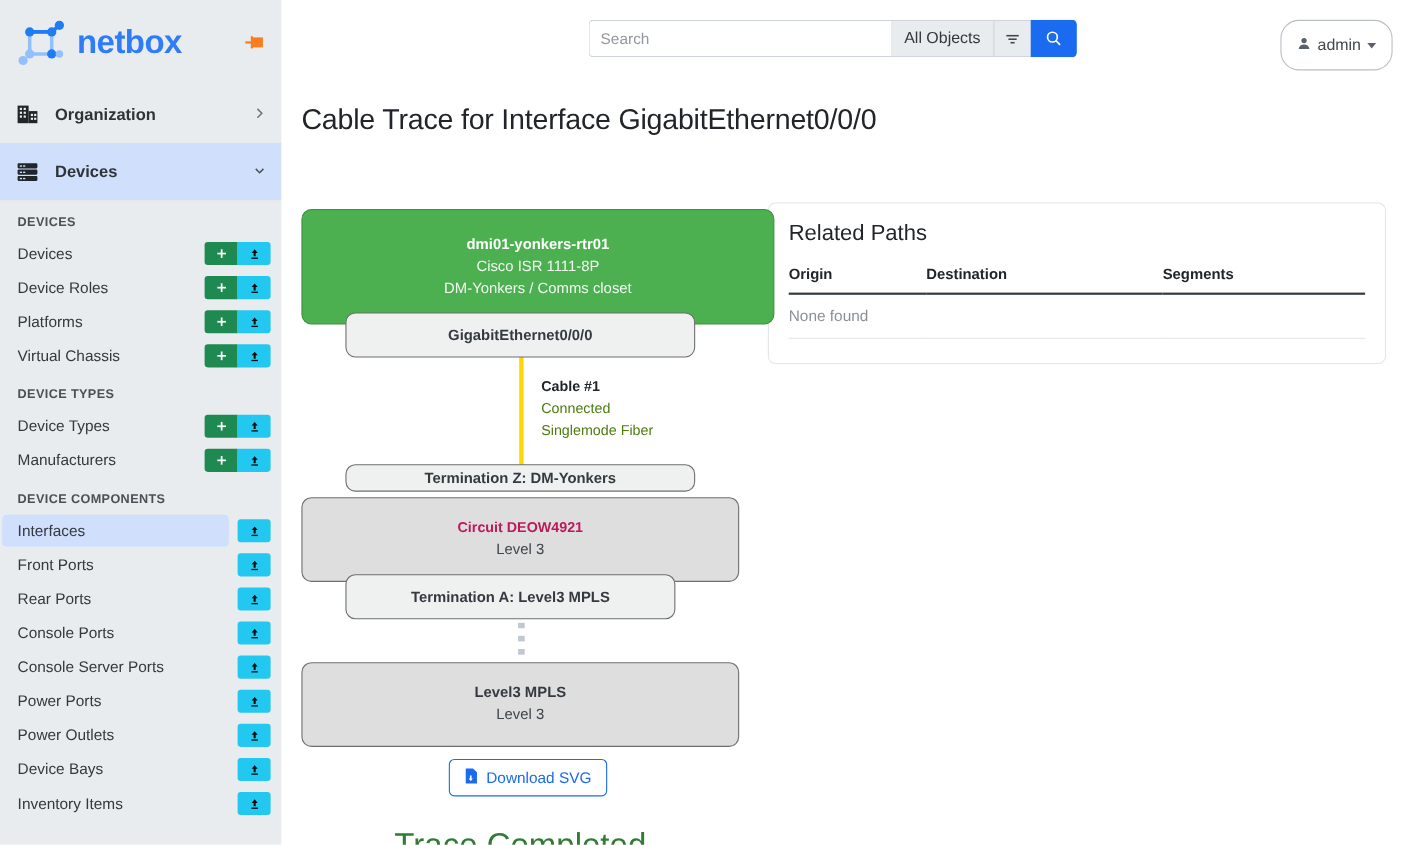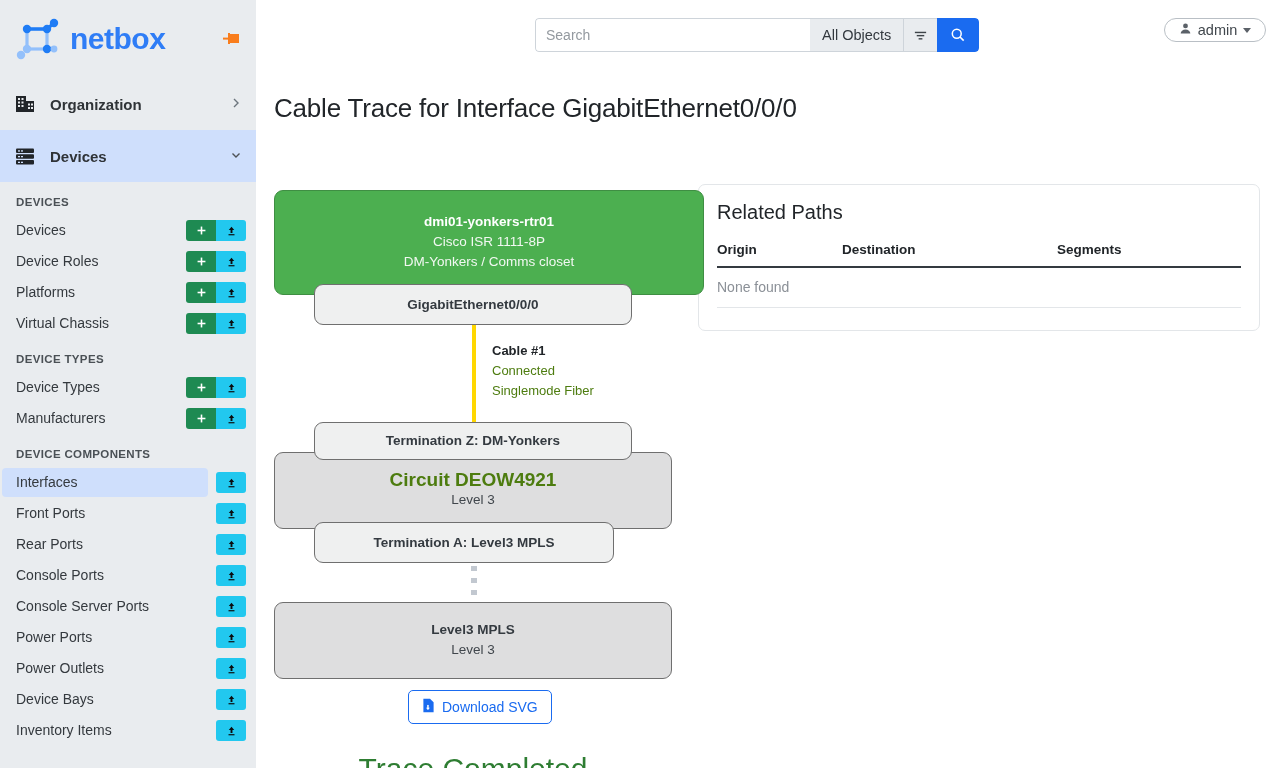--- a/index.html
+++ b/index.html
@@ -99,21 +99,21 @@
     width: 34px; display: flex; align-items: center; justify-content: center;
     background: #e9ecef; border: 1px solid #ced4da; border-left: 1px solid #ced4da;
     border-right: 0; cursor: pointer;
   }
   .search-go {
     width: 42px; display: flex; align-items: center; justify-content: center;
     background: #1a6bf0; cursor: pointer; border-radius: 0 4px 4px 0;
   }
   .userbtn {
     position: absolute; right: 14px; top: 18px;
-    height: 24px; min-width: 102px; display: flex; align-items: center;
+    height: 46px; min-width: 102px; display: flex; align-items: center;
     justify-content: center; gap: 6px; padding: 0 12px;
     border: 1px solid #b9bfc5; border-radius: 17px; background: #fff;
     font-size: 14.5px; color: #41474d; cursor: pointer;
   }
   .caret { width: 0; height: 0; border-left: 4.5px solid transparent;
            border-right: 4.5px solid transparent; border-top: 5.5px solid #5b6168; }
 
   .page-title {
     font-size: 26px; font-weight: 400; color: #212529;
     padding: 6px 0 0 18px; letter-spacing: -0.2px;
@@ -129,21 +129,21 @@
     position: absolute; border-radius: 9px;
     border: 1px solid #6f6f6f; display: flex; flex-direction: column;
     align-items: center; justify-content: center; text-align: center;
   }
   .node-device { background: #4caf50; border-color: #3f8e43; }
   .node-device .t1 { color: #fff; font-weight: 700; font-size: 13.5px; line-height: 20px; }
   .node-device .t2 { color: #f2f8f2; font-size: 13.5px; line-height: 20px; }
   .node-term { background: #eff0f0; }
   .node-term .t1 { font-weight: 700; font-size: 13.5px; color: #343a40; }
   .node-circuit { background: #dededf; }
-  .node-circuit .t1 { font-weight: 700; font-size: 19px; color: #4d7c0f; line-height: 20px; }
+  .node-circuit .t1 { font-weight: 700; font-size: 13px; color: #be185d; line-height: 20px; }
   .node-circuit .t2 { font-size: 13.5px; color: #40464c; line-height: 20px; }
   .node-provider { background: #dededf; }
   .node-provider .t1 { font-weight: 700; font-size: 13.5px; color: #343a40; line-height: 20px; }
   .node-provider .t2 { font-size: 13.5px; color: #40464c; line-height: 20px; }
 
   .cable-line {
     position: absolute; width: 4px; background: #ffd700;
   }
   .dash-line {
     position: absolute; width: 6px;
@@ -537,21 +537,21 @@
           </div>
 
           <div class="cable-line" style="left:198px; top:139px; height:106px;"></div>
 
           <div class="cable-label" style="left:218px; top:157px;">
             <div class="cl1">Cable #1</div>
             <div class="cl2">Connected</div>
             <div class="cl2">Singlemode Fiber</div>
           </div>
 
-          <div class="node node-term" style="left:40px; top:238px; width:318px; height:38px; z-index:3;">
+          <div class="node node-term" style="left:40px; top:238px; width:318px; height:25px; z-index:3;">
             <div class="t1">Termination Z: DM-Yonkers</div>
           </div>
 
           <div class="node node-circuit" style="left:0px; top:268px; width:398px; height:77px; z-index:1;">
             <div class="t1">Circuit DEOW4921</div>
             <div class="t2">Level 3</div>
           </div>
 
           <div class="node node-term" style="left:40px; top:338px; width:300px; height:41px; z-index:3;">
             <div class="t1">Termination A: Level3 MPLS</div>

